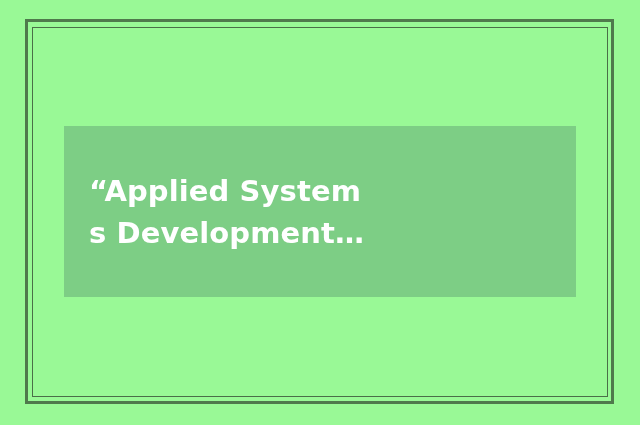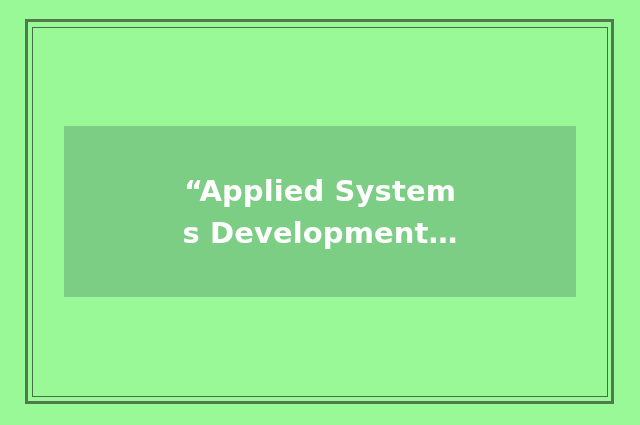--- a/index.html
+++ b/index.html
@@ -49,23 +49,23 @@
     width: 512px;
     height: 171px;
     background: #7dce85;
     display: flex;
     align-items: center;
     justify-content: center;
     box-sizing: border-box;
   }
 
   .quote-text {
-    margin: 4px;
+    margin: 15px;
     width: 100%;
-    text-align: center;
+    text-align: left;
     color: #ffffff;
     font-size: 29px;
     font-weight: bold;
     line-height: 42px;
     letter-spacing: 0.1px;
     white-space: pre-line;
     padding: 0 10px;
     box-sizing: border-box;
   }
 </style>

